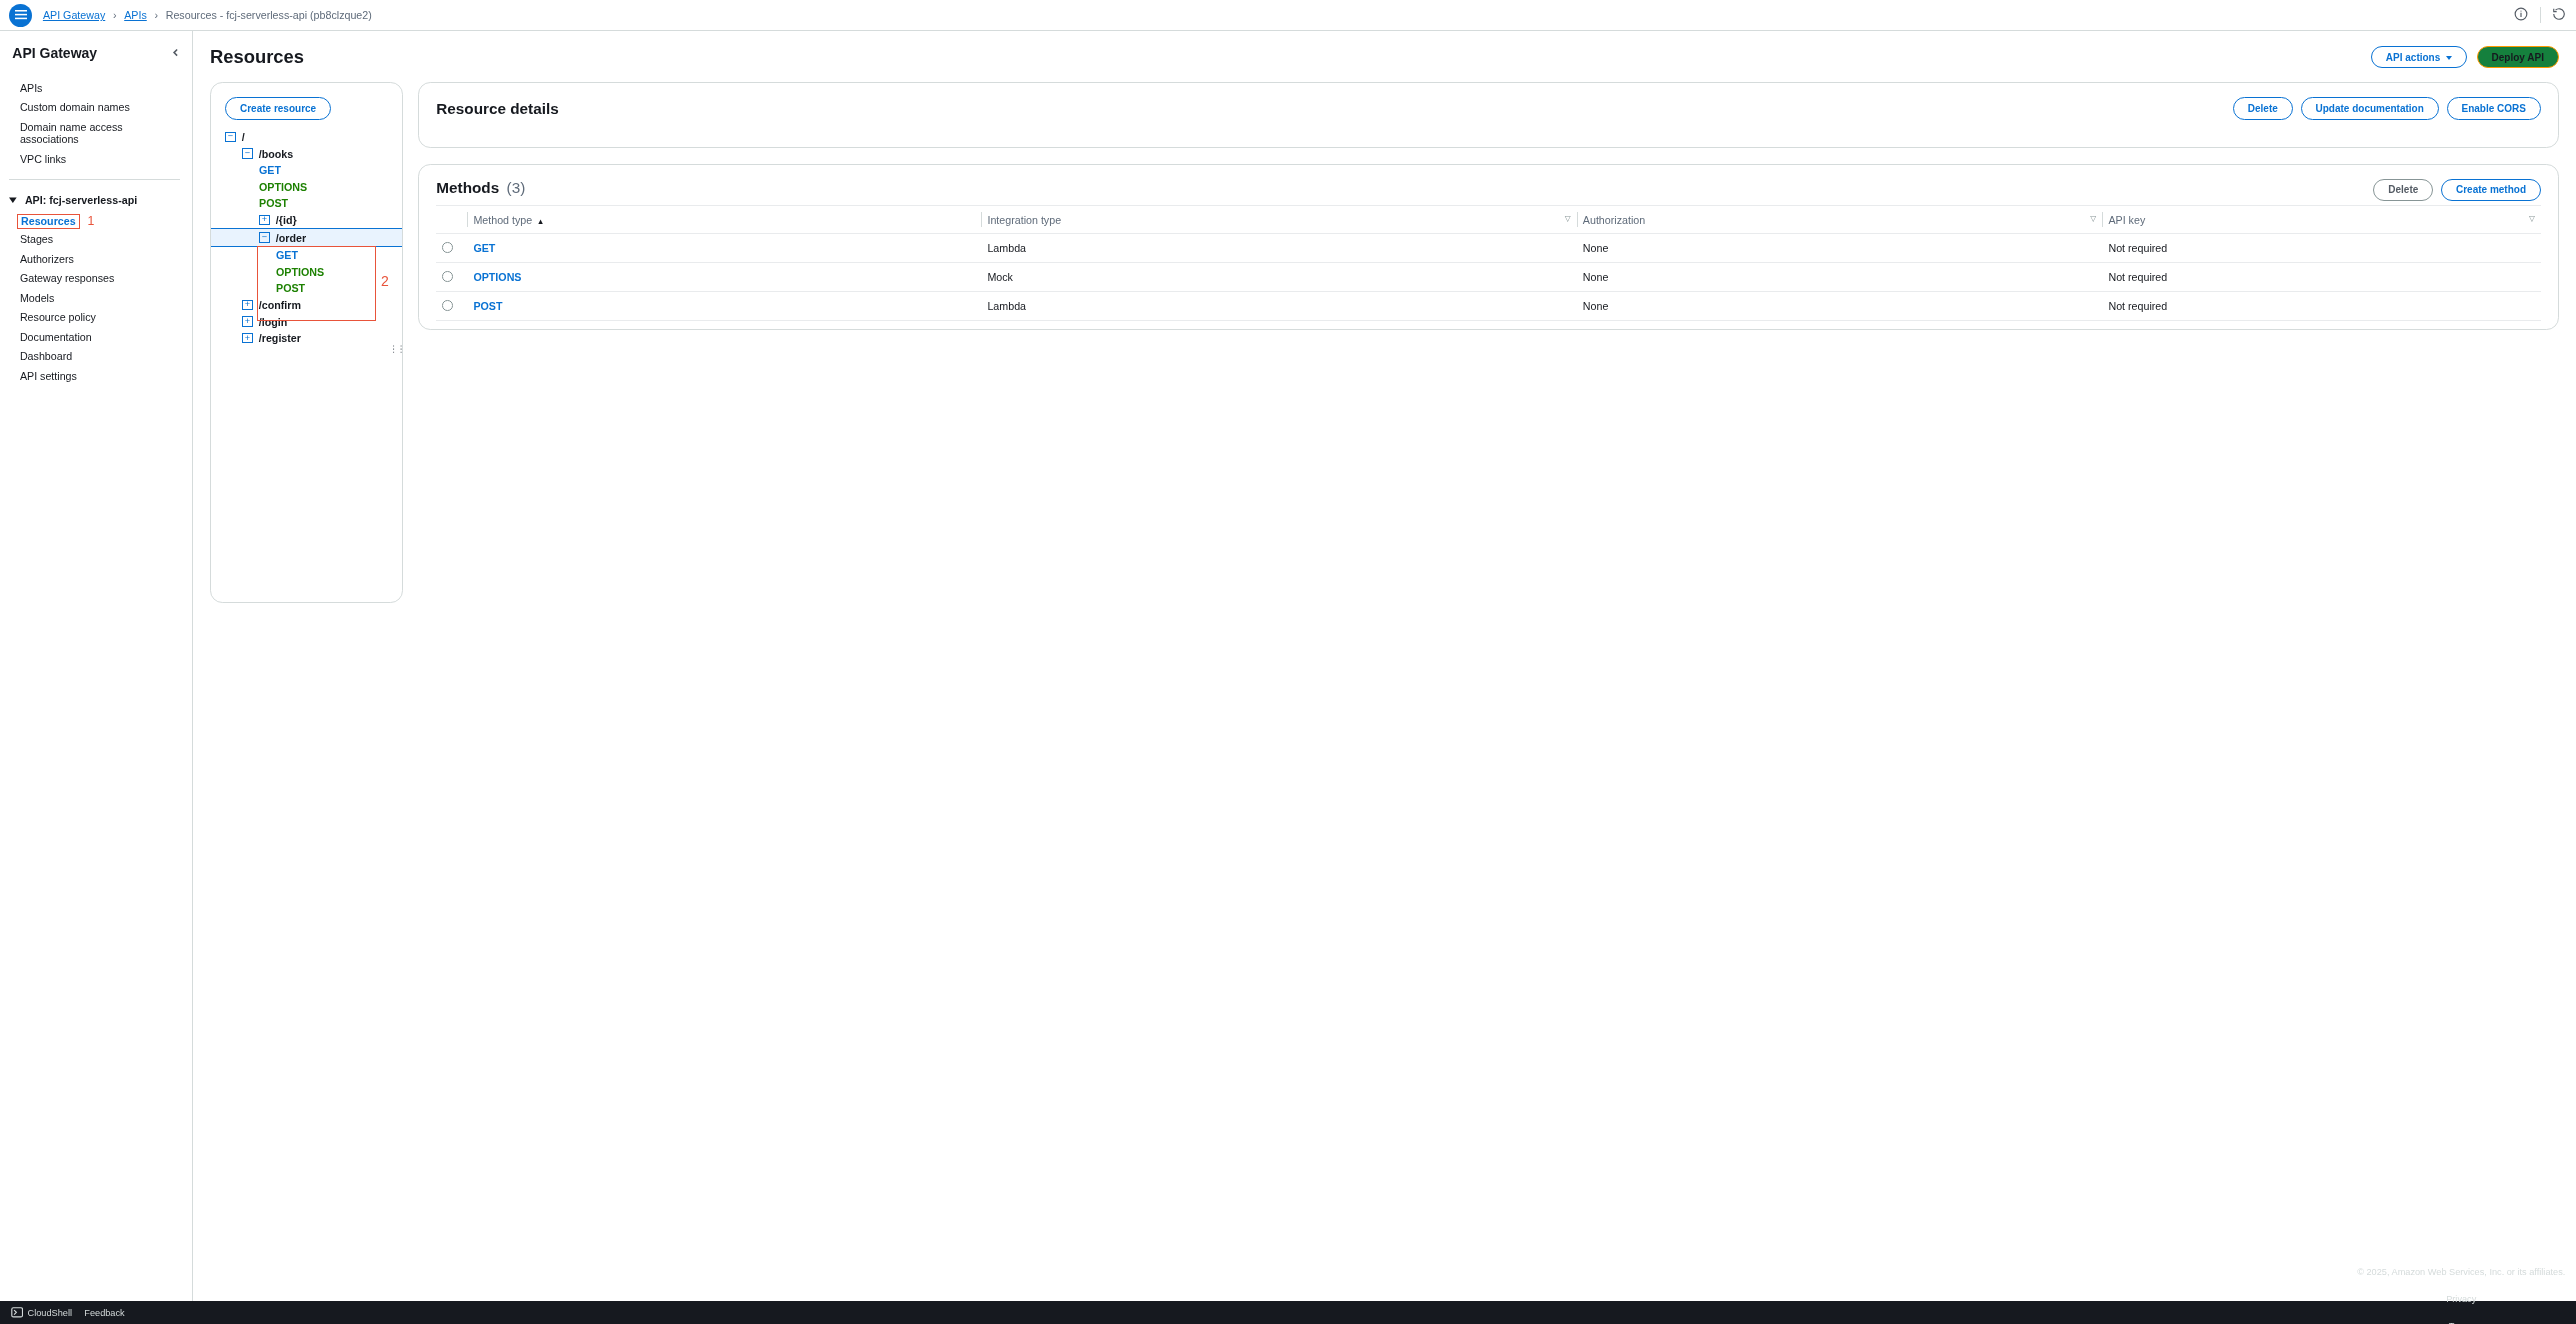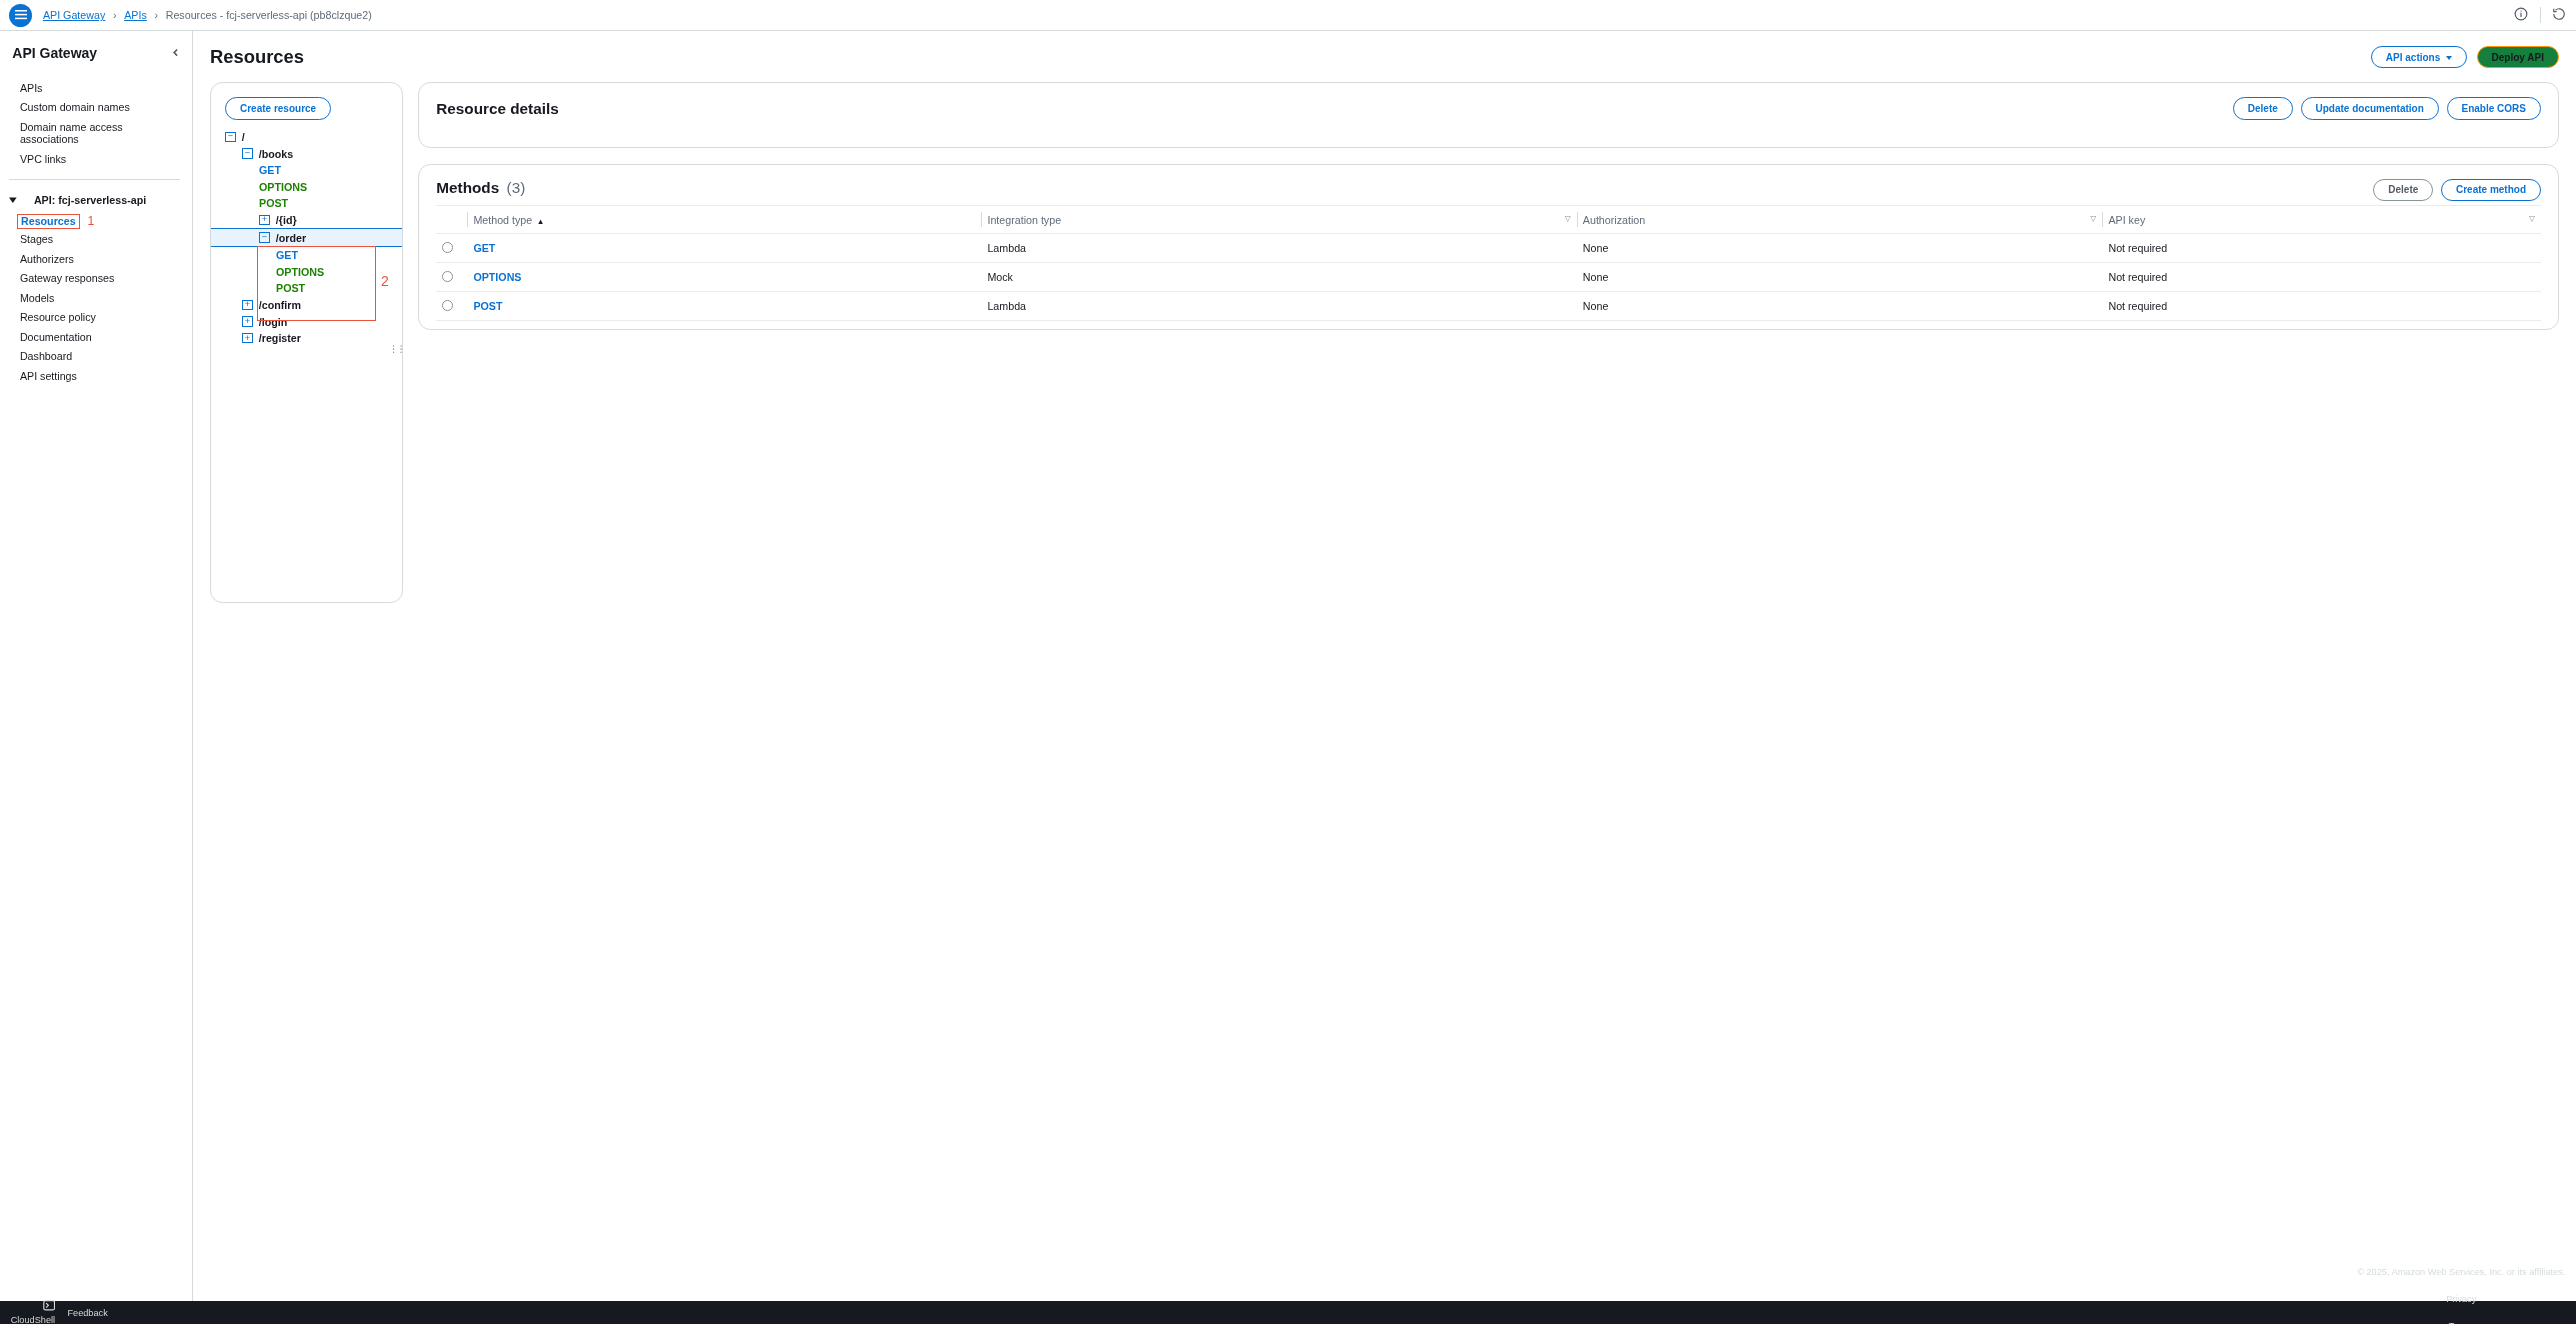--- a/index.html
+++ b/index.html
@@ -23,21 +23,21 @@
 
   
   .sidebar { width: 193px; border-right: 0.8px solid #d5dbdb; padding: 14px 12.3px 14px 9.2px; overflow-y: auto; }
   .sidebar-header { display: flex; align-items: center; justify-content: space-between; margin-bottom: 17px; padding-left:3.1px; }
   .sidebar-header h2 { font-size: 14px; font-weight: 700; }
   .sidebar-header .collapse { cursor: pointer; color:#545b64; }
   .side-group { border-bottom: 0.8px solid #d5dbdb; padding-bottom: 10.7px; margin-bottom: 10.7px; }
   .side-group:last-child { border-bottom: none; }
   .side-item { padding: 3.8px 3.1px 3.8px 10.7px; cursor: pointer; color:#16191f; }
   .side-item.active { color: #0972d3; font-weight: 700; }
-  .side-sub { display: flex; align-items: center; gap: 17px; font-weight: 700; padding: 3.1px 0 7.7px 0; cursor: pointer; }
+  .side-sub { display: flex; align-items: center; gap: 8px; font-weight: 700; padding: 3.1px 0 7.7px 0; cursor: pointer; }
   .side-sub svg { flex:none; }
   .annot-box-sm { border: 1.5px solid #e8533a; padding: 0.8px 3.1px; margin-left:7.7px; display:inline-block; }
   .annot-num { color:#e8533a; font-size:12.3px; }
 
   
   .content { flex: 1; padding: 15.3px 17px; overflow: auto; }
   .page-header { display: flex; align-items: center; margin-bottom: 14px; }
   .page-header h1 { font-size: 18.4px; font-weight: 700; }
   .page-header .actions { margin-left: auto; display: flex; gap: 9.2px; }
   .btn { border-radius: 15.3px; padding: 4.6px 14px; font-size: 10px; font-weight: 700; cursor: pointer; border: 1.5px solid transparent; background: #fff; white-space: nowrap; }
@@ -90,21 +90,21 @@
   table.methods th { color:#5f6b7a; font-weight:400; border-top:0.8px solid #e9ebed; position:relative; }
   table.methods th .col-sep { position:absolute; left:0; top:6.1px; bottom:6.1px; width:0.8px; background:#d5dbdb; }
   .sort-asc::after { content:"▲"; font-size:7.7px; margin-left:4.6px; color:#16191f; }
   .sort-none::after { content:"▽"; font-size:7.7px; margin-left:4.6px; color:#879596; float:right; }
   .radio { width:10.7px; height:10.7px; border:0.8px solid #879596; border-radius:50%; display:inline-block; }
   .method-link { color:#0972d3; font-weight:700; cursor:pointer; }
 
   
   .footer { height: 23px; background: #16191f; color: #d5dbdb; display:flex; align-items:center; padding: 0 10.7px; font-size: 9.2px; }
   .footer .left { display:flex; align-items:center; gap:12.3px; }
-  .footer .left .cs { display:flex; align-items:flex-end; gap:4.6px; cursor:pointer;flex-direction:column; }
+  .footer .left .cs { display:flex; align-items:center; gap:4.6px; cursor:pointer; }
   .footer .right { margin-left:auto; display:flex; align-items:center; gap:17px;flex-direction:column; }
   .footer a { color:#d5dbdb; cursor:pointer; }
 </style>
 </head>
 <body>
 
 <div class="topbar">
   <div class="hamburger">
     <svg width="12.3" height="9.2" viewBox="0 0 16 12" fill="none" stroke="white" stroke-width="2">
         <line x1="0" y1="1" x2="16" y2="1"></line>

